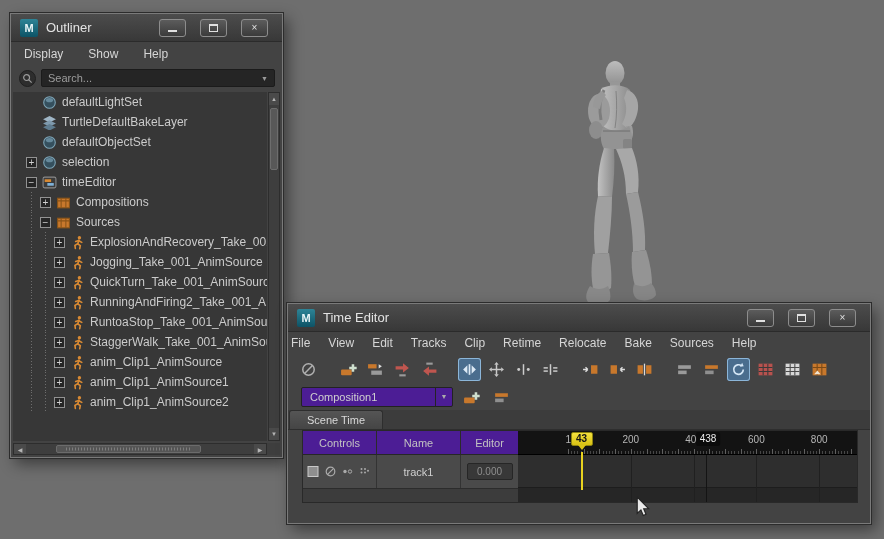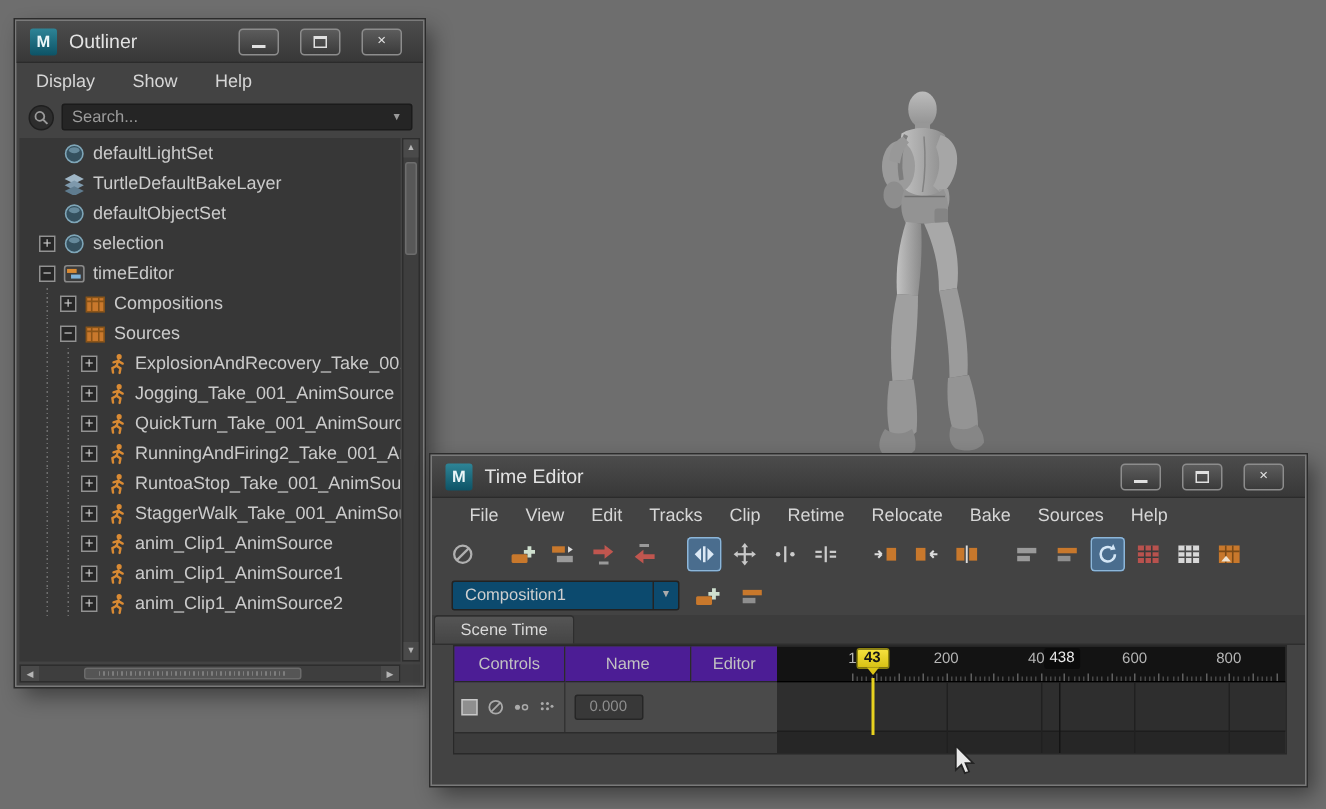--- a/index.html
+++ b/index.html
@@ -40,27 +40,27 @@
   .vthumb{position:absolute;left:1px;right:1px;top:15px;height:62px;background:#585858;border:1px solid #6d6d6d;border-radius:2px}
   .hscroll{position:absolute;left:2px;right:15px;bottom:2px;height:12px;background:#3e3e3e;border:1px solid #2d2d2d}
   .harrow{position:absolute;top:0;bottom:0;width:12px;display:grid;place-items:center;font-size:6px;color:#b5b5b5;background:#4a4a4a}
   .harrow.left{left:0}.harrow.right{right:0}
   .hthumb{position:absolute;top:1px;bottom:1px;left:42px;width:145px;background:#555;border:1px solid #6b6b6b;border-radius:2px}
   .hthumb::after{content:"";position:absolute;left:9px;right:9px;top:50%;height:3px;transform:translateY(-50%);background:repeating-linear-gradient(90deg,#7d7d7d 0 1px,transparent 1px 3px)}
   .scorner{position:absolute;right:2px;bottom:2px;width:13px;height:12px;background:#3e3e3e}
 
   
   .timeeditor{left:287px;top:303px;width:584px;height:221px}
-  .te-menubar{height:22px;display:flex;align-items:center;gap:18px;padding-left:25px;font-size:12px;color:#d6d6d6}
+  .te-menubar{height:22px;display:flex;align-items:center;gap:18px;padding-left:3px;font-size:12px;color:#d6d6d6}
   .te-toolbar{height:30px;display:flex;align-items:center;padding-left:9px}
   .tool{width:23px;height:23px;margin-right:4px;border-radius:3px;display:grid;place-items:center;flex:none;cursor:default;padding:3px}
   .tool.active{background:#4a6d8e;box-shadow:inset 0 0 0 1px #8cb6d9}
   .tgap{width:13px;flex:none}
   .comp-row{height:26px;display:flex;align-items:center;padding-left:13px}
-  .comp-select{width:152px;height:20px;background:#0c4a6e;border:1px solid #222;border-radius:2px;display:flex;align-items:center;font-size:11px;color:#cfcfcf;padding-left:8px;cursor:default}
+  .comp-select{width:152px;height:20px;background:#4c1d95;border:1px solid #222;border-radius:2px;display:flex;align-items:center;font-size:11px;color:#cfcfcf;padding-left:8px;cursor:default}
   .comp-select .dd{margin-left:auto;width:17px;text-align:center;font-size:7px;color:#ababab;border-left:1px solid #242424;line-height:18px}
   .comp-tool{width:23px;height:23px;display:grid;place-items:center;margin-left:7px;padding:3px}
   .tab-strip{height:20px;background:#3c3c3c;border-bottom:1px solid #2e2e2e;display:flex;align-items:flex-end;padding-left:1px}
   .tab{height:19px;padding:0 17px;background:linear-gradient(#555,#454545);border:1px solid #2e2e2e;border-bottom:none;border-radius:3px 3px 0 0;font-size:11px;color:#d8d8d8;line-height:19px;cursor:default}
   .te-panel{position:absolute;left:14px;right:12px;top:126px;height:73px;display:flex;border:1px solid #292929}
   .te-left{width:215px;flex:none;display:flex;flex-direction:column}
   .hrow{height:24px;display:flex}
   .hcell{background:#4c1d95;border-right:1px solid #2b2b2b;border-bottom:1px solid #272727;color:#c2c2c2;font-size:11px;display:flex;align-items:center;justify-content:center}
   .c1{width:74px}.c2{width:84px}.c3{width:57px}
   .hcell.c3{border-right:none}
@@ -624,20 +624,23 @@
               <svg viewBox="0 0 13 13">
                 <g fill="#aaaaaa">
                   <circle cx="3.5" cy="4" r="1"></circle>
                   <circle cx="7" cy="4" r="1"></circle>
                   <circle cx="3.5" cy="7.5" r="1"></circle>
                   <circle cx="7" cy="7.5" r="1"></circle>
                   <circle cx="10" cy="5.8" r="1"></circle>
                 </g>
               </svg>
             </span>
+          </span>
+        <span class="bcell c2">
+            <span class="track-name">track1</span>
           </span>
         <span class="bcell c3">
             <span class="weight-box">0.000</span>
           </span>
       </div>
       <div class="strip"></div>
     </div>
     <div class="te-timeline" id="te-tl">
       <div class="ruler" id="ruler">
           <span class="mtick major" style="left: 50px; height: 5px;"></span>

